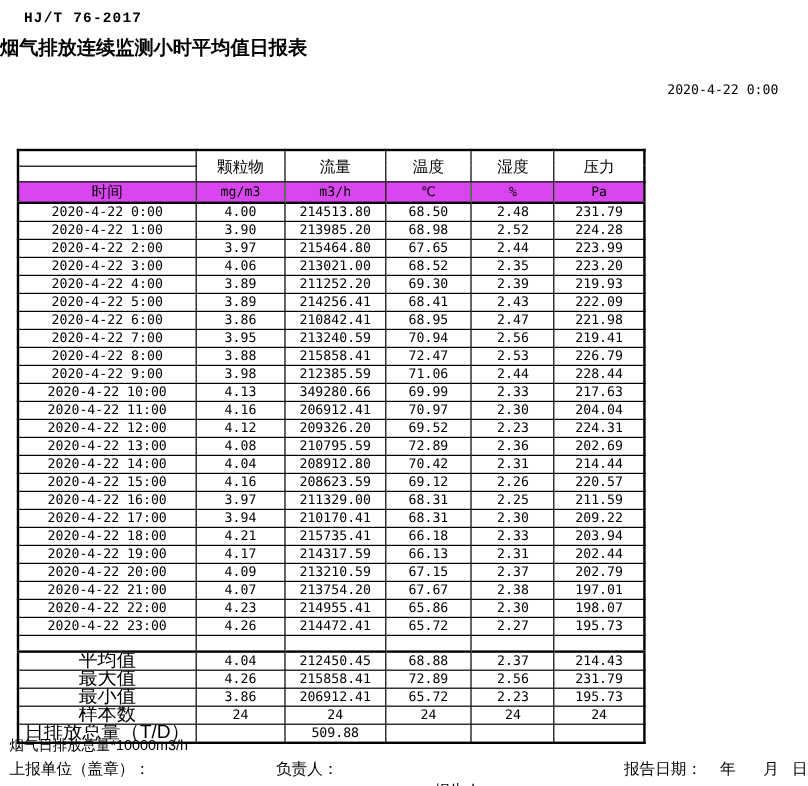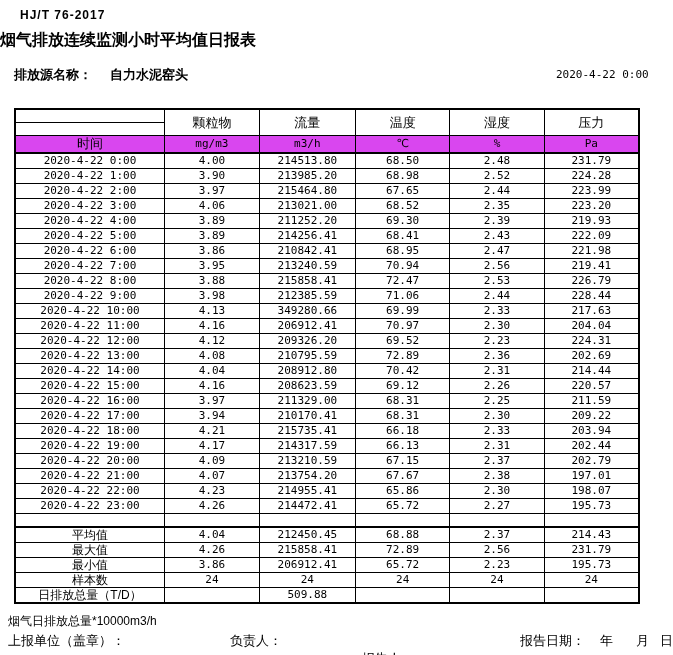--- a/index.html
+++ b/index.html
@@ -9,40 +9,40 @@
     width: 673px;
     height: 655px;
     background: #ffffff;
     color: #000000;
     font-family: "Liberation Sans", "DejaVu Sans", sans-serif;
     overflow: hidden;
   }
   .standard {
     position: absolute; top: 8px; left: 20px;
     font-size: 12px; font-weight: bold;
-    font-family: Liberation Sans, sans-serif;
+    font-family: Liberation Mono, monospace;
     letter-spacing: 1px;
   }
   .title {
     position: absolute; top: 30px; left: 0; width: 100%;
     font-size: 16px; font-weight: bold;
   }
   .meta-source {
     position: absolute; top: 66px; left: 14px;
     font-size: 13px; font-weight: bold;
   }
   .meta-source .src-name { margin-left: 18px; }
   .meta-date {
     position: absolute; top: 68px; left: 556px;
     font-size: 11px;
     font-family: "DejaVu Sans Mono", "Liberation Sans", monospace;
   }
   table.report {
-    position: absolute; top: 108px; left: 14px;
-    width: 626px;
+    position: absolute; top: 124px; left: 14px;
+    width: 524px;
     border-collapse: collapse;
     border: 2px solid #000000;
     font-size: 11px;
     font-family: "DejaVu Sans Mono", "DejaVu Sans", "Liberation Sans", monospace;
   }
   table.report td {
     border: 1px solid #000000;
     text-align: center;
     padding: 0 2px;
     height: 14px;
@@ -63,21 +63,21 @@
     border-bottom: 2px solid #000000;
   }
   tr.units-row td.time-head {
     font-size: 13px;
     font-family: "Liberation Sans", "DejaVu Sans", sans-serif;
   }
   tr.spacer-row td { height: 14px; }
   tr.summary-first td { border-top: 2px solid #000000; }
   tr.summary-row td.sum-label {
     font-family: "Liberation Sans", "DejaVu Sans", sans-serif;
-    font-size: 12px;
+    font-size: 16px;
   }
   .note {
     position: absolute; top: 613px; left: 8px;
     font-size: 12px;
   }
   .sig-line {
     position: absolute; top: 632px; left: 0; width: 673px; height: 18px;
     font-size: 13px;
   }
   .sig-line span { position: absolute; top: 0; white-space: nowrap; text-align: right; }
@@ -91,23 +91,20 @@
 </style>
 </head>
 <body>
 
 <div class="page">
 
   <div class="standard">HJ/T  76-2017</div>
 
   <div class="title">烟气排放连续监测小时平均值日报表</div>
 
-  <div class="meta-source">
-    <span>排放源名称：</span><span class="src-name">自力水泥窑头</span>
-  </div>
 
   <div class="meta-date">2020-4-22  0:00</div>
 
   <table class="report">
     <colgroup>
       <col class="col-time">
       <col class="col-v">
         <col class="col-v">
         <col class="col-v">
         <col class="col-v">

